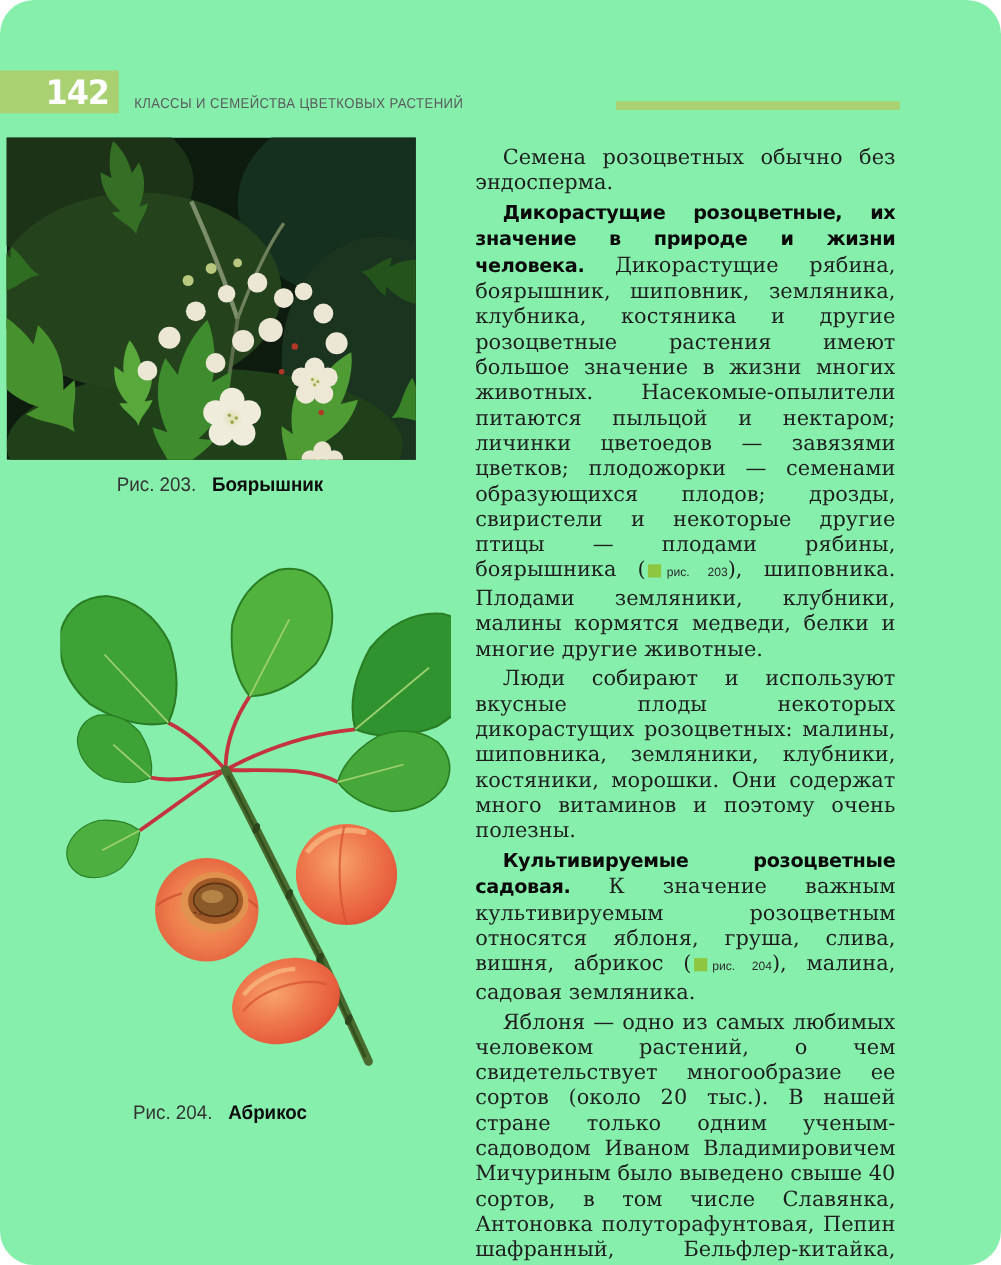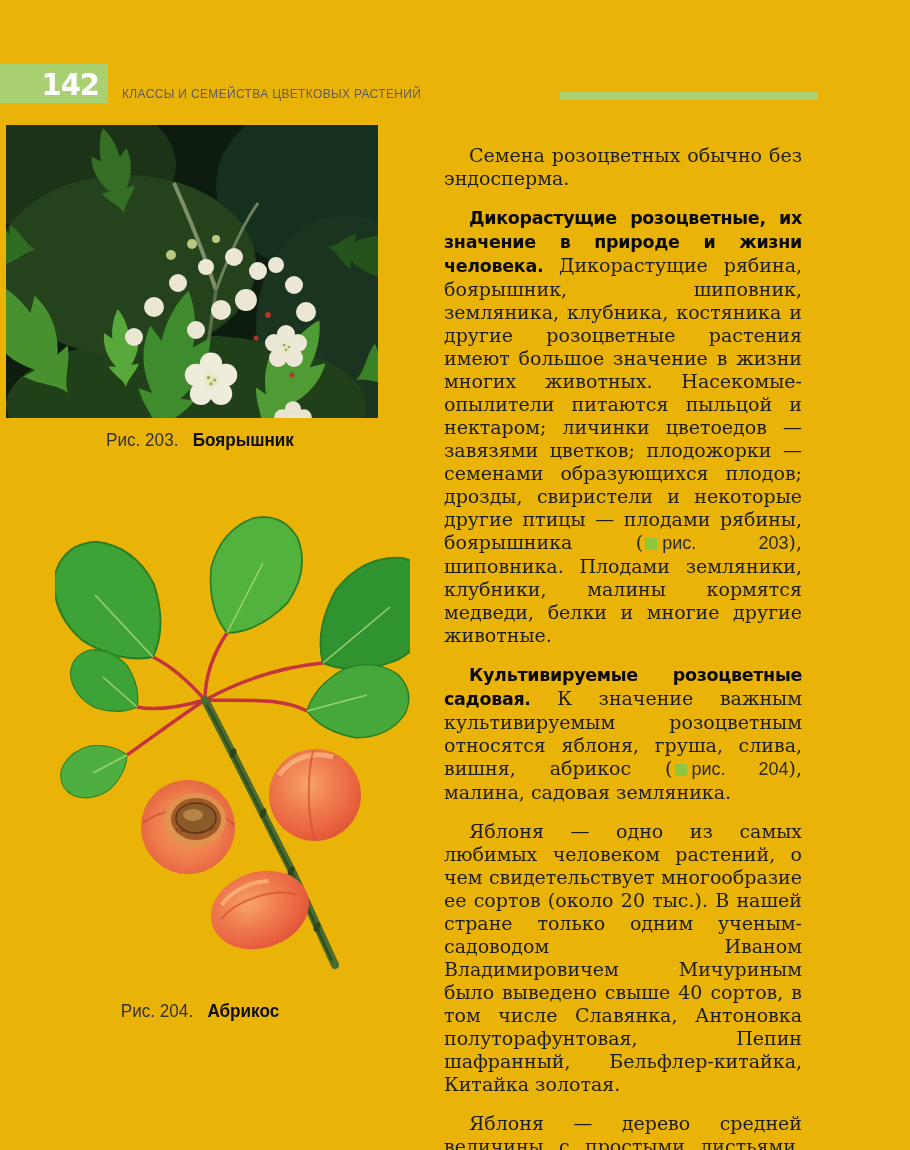--- a/index.html
+++ b/index.html
@@ -1,20 +1,20 @@
 <!DOCTYPE html>
 <html lang="ru" style="--accent: #a9d171; --figgreen: #8dc63f;"><head>
 <meta charset="utf-8">
 <style>
   html,body{margin:0;padding:0;}
   body{
     width:910px;height:1150px;position:relative;background:#ffffff;
     font-family:"Liberation Sans",sans-serif;overflow:hidden;
   }
-  .page{position:absolute;inset:0;background:#eab308;}
+  .page{position:absolute;inset:0;background:#86efac;border-radius:31px;}
 
   
   .pagenum-block{
     position:absolute;left:0;top:64px;width:108px;height:39px;
     background:var(--accent,#a9d171);
     display:flex;align-items:center;justify-content:flex-end;
     padding-right:9px;box-sizing:border-box;
   }
   .pagenum{
     font-family:"DejaVu Sans",sans-serif;font-weight:800;font-size:29px;
@@ -46,27 +46,27 @@
   .caption-1{top:430px;}
   .caption-2{top:1001px;}
 
   
   .article{
     position:absolute;left:428px;top:128px;width:390px;
     font-family:"DejaVu Serif","Liberation Serif",serif;
     font-size:19px;line-height:23px;color:#1e1e1e;
     text-align:justify;
   }
-  .article p.para{margin:16px;text-indent:25px;}
+  .article p.para{margin:4px;text-indent:25px;}
   .article .lead{
     font-family:"DejaVu Sans","Liberation Sans",sans-serif;
     font-weight:800;font-size:17.5px;letter-spacing:-0.3px;color:#0a0a0a;
   }
   .figref{
-    font-family:"Liberation Sans",sans-serif;font-size:18px;color:#2b2b2b;
+    font-family:"Liberation Sans",sans-serif;font-size:11px;color:#2b2b2b;
     white-space:nowrap;
   }
   .figsq{
     display:inline-block;width:12px;height:12px;margin:0 5px 0 2px;
     background:var(--figgreen,#8dc63f);vertical-align:-1px;
   }
 </style>
 </head>
 <body>
 
@@ -278,18 +278,19 @@
 
   <div class="caption caption-2">
     <span class="cap-label">Рис. 204.</span>
     <span>&nbsp;</span>
     <span class="cap-title">Абрикос</span>
   </div>
 
   <div class="article">
       <p class="para"><span class="bodyseg">Семена розоцветных обычно без эндосперма.</span></p>
       <p class="para"><span class="lead">Дикорастущие розоцветные, их значение в природе и жизни человека. </span><span class="bodyseg">Дикорастущие рябина, боярышник, шиповник, земляника, клубника, костяника и другие розоцветные растения имеют большое значение в жизни многих животных. Насекомые-опылители питаются пыльцой и нектаром; личинки цветоедов — завязями цветков; плодожорки — семенами образующихся плодов; дрозды, свиристели и некоторые другие птицы — плодами рябины, боярышника (</span><span class="figref"><span class="figsq"></span>рис. 203</span><span class="bodyseg">), шиповника. Плодами земляники, клубники, малины кормятся медведи, белки и многие другие животные.</span></p>
+      <p class="para"><span class="bodyseg">Люди собирают и используют вкусные плоды некоторых дикорастущих розоцветных: малины, шиповника, земляники, клубники, костяники, морошки. Они содержат много витаминов и поэтому очень полезны.</span></p>
       <p class="para"><span class="lead">Культивируемые розоцветные садовая. </span><span class="bodyseg">К значение важным культивируемым розоцветным относятся яблоня, груша, слива, вишня, абрикос (</span><span class="figref"><span class="figsq"></span>рис. 204</span><span class="bodyseg">), малина, садовая земляника.</span></p>
       <p class="para"><span class="bodyseg">Яблоня — одно из самых любимых человеком растений, о чем свидетельствует многообразие ее сортов (около 20 тыс.). В нашей стране только одним ученым-садоводом Иваном Владимировичем Мичуриным было выведено свыше 40 сортов, в том числе Славянка, Антоновка полуторафунтовая, Пепин шафранный, Бельфлер-китайка, Китайка золотая.</span></p>
       <p class="para"><span class="bodyseg">Яблоня — дерево средней величины с простыми листьями. Ее цветки — крупные, белые или розово-белые, собраны в соцветие щиток. Размножают сорта яблони с помощью прививок.</span></p>
     </div>
 
 </div>
 
 </body></html>

